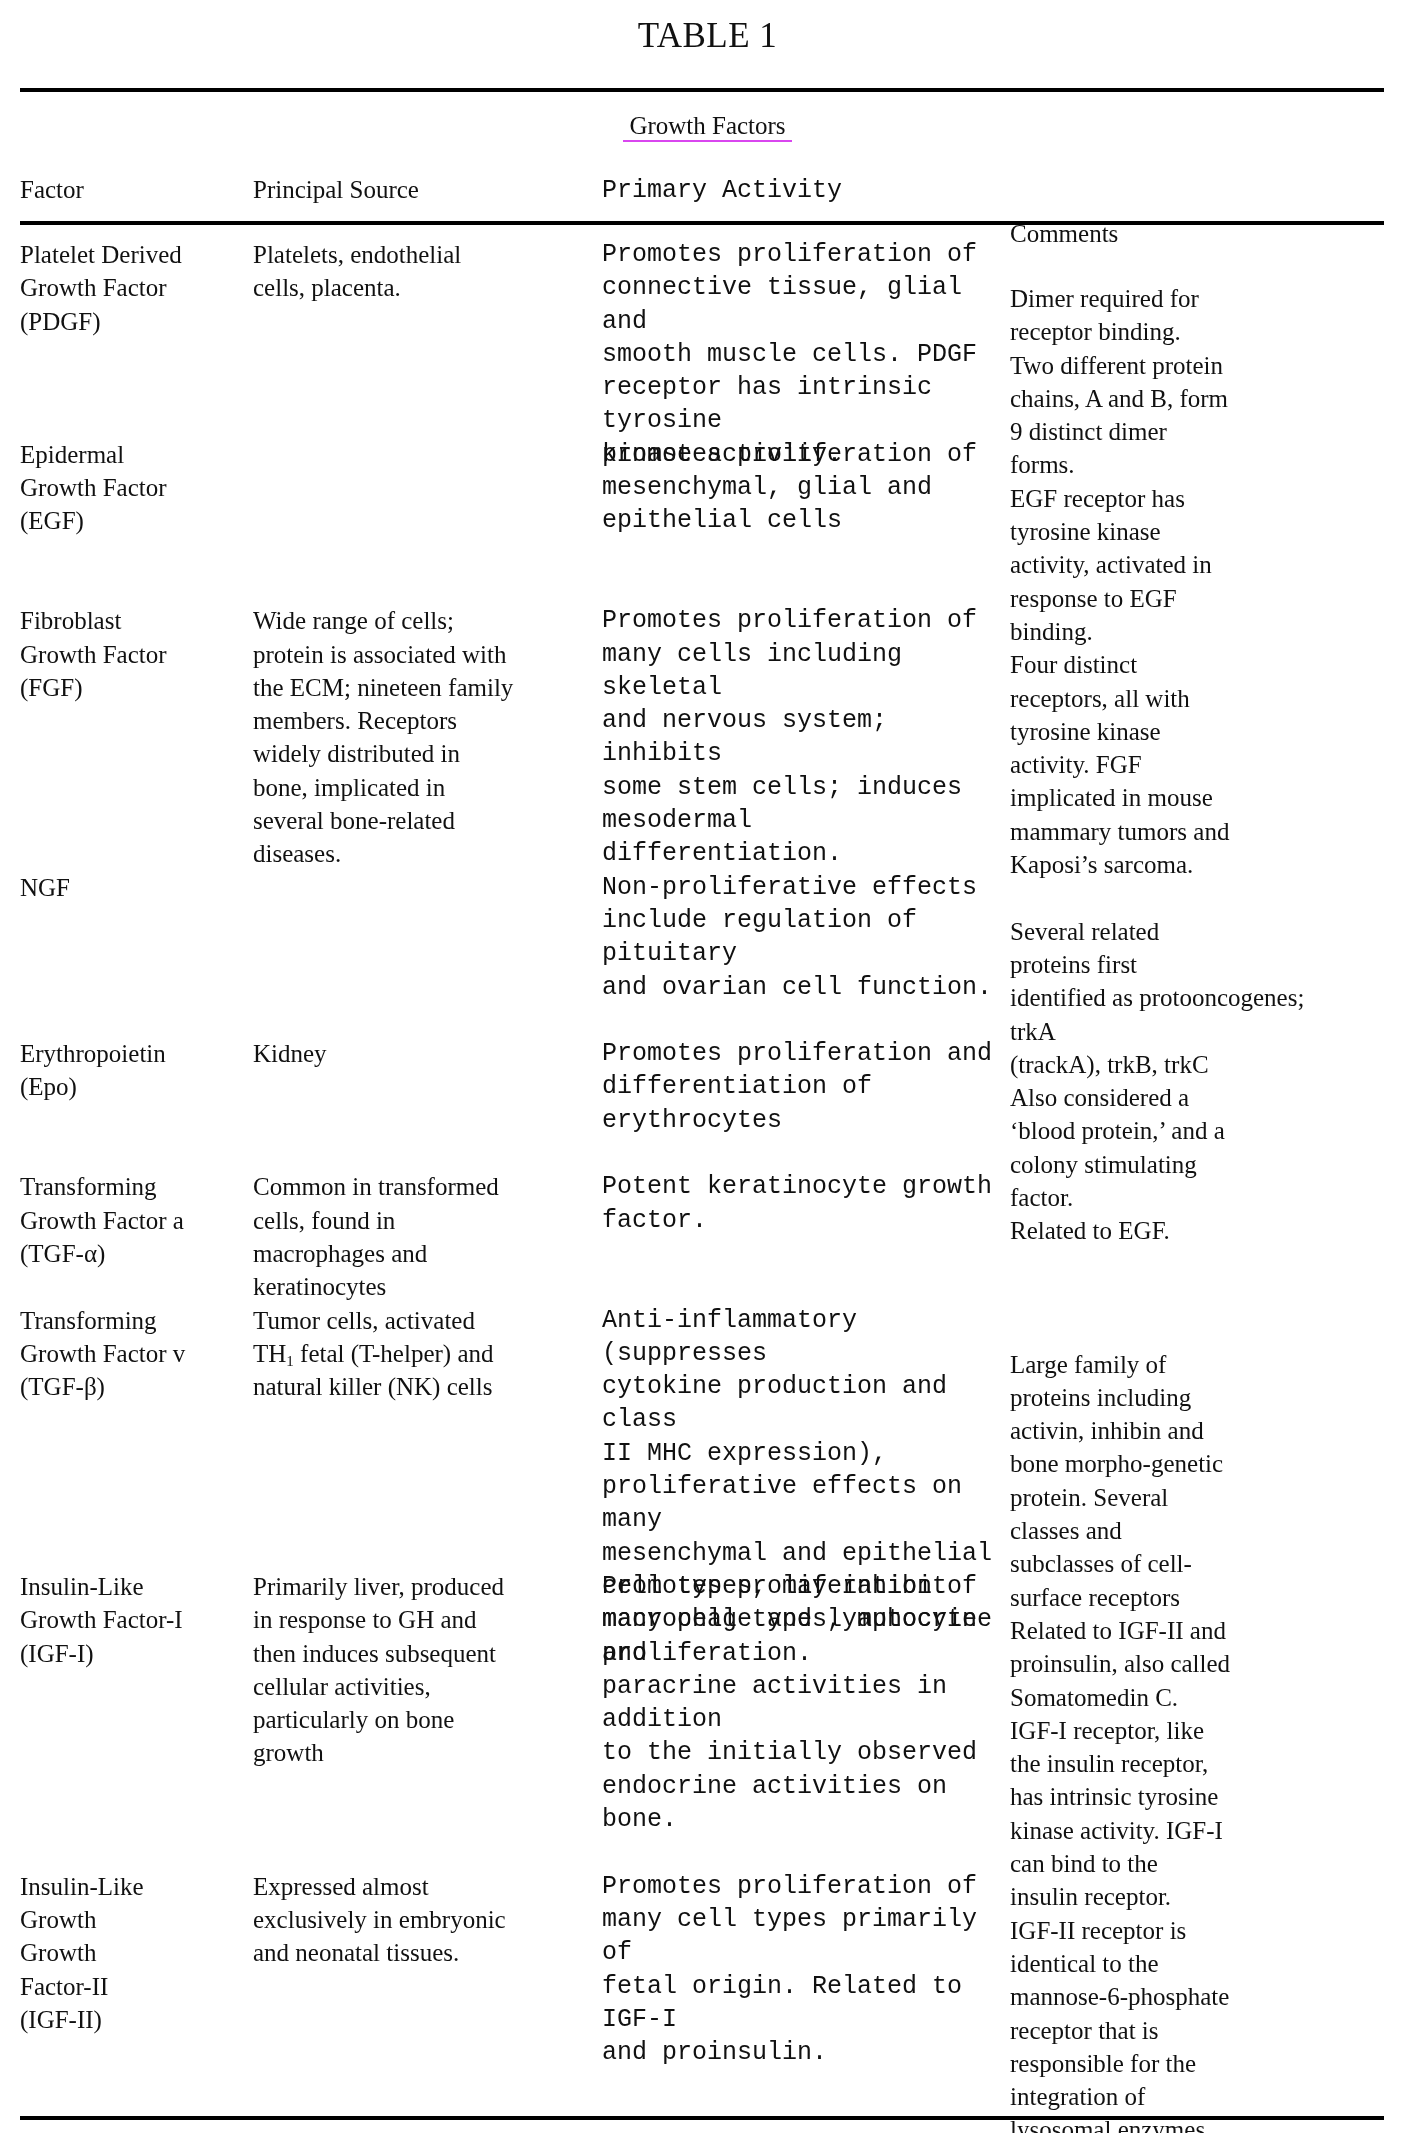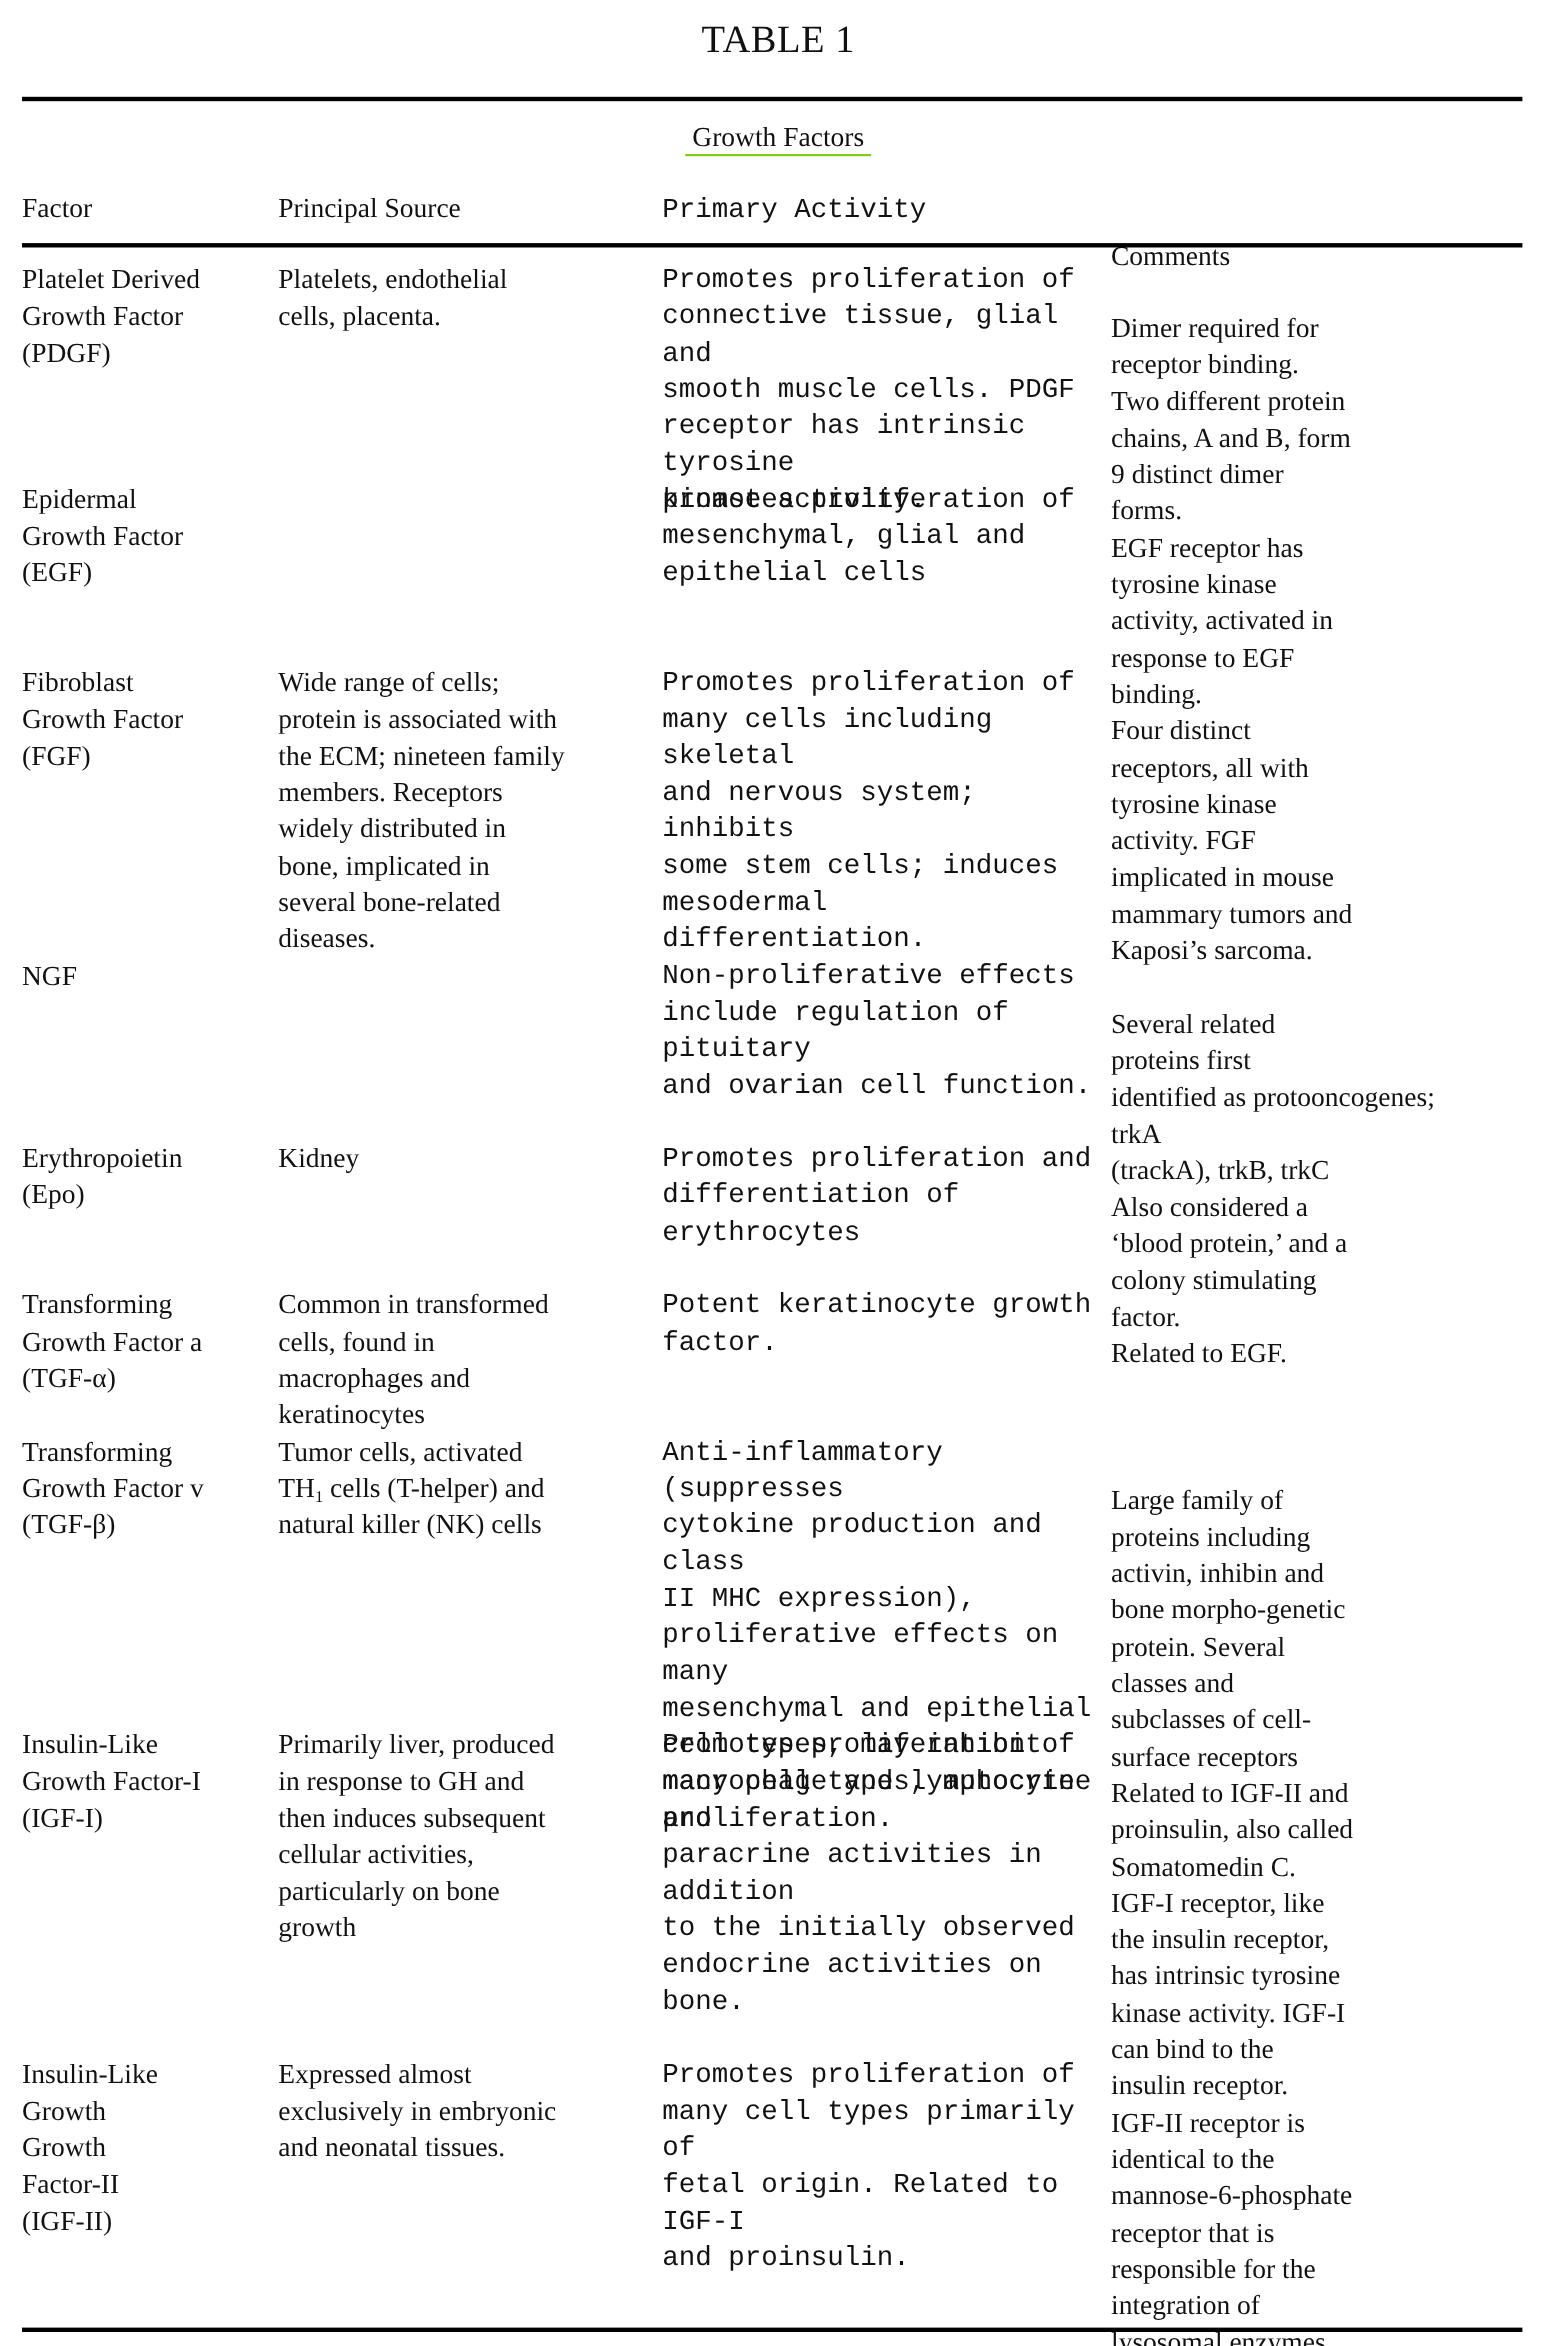--- a/index.html
+++ b/index.html
@@ -36,21 +36,21 @@
     .rule.bottom { top: 2116px; }
     .caption {
       position: absolute;
       top: 112px;
       left: 0;
       width: 1415px;
       text-align: center;
       font-size: 25px;
     }
     .caption span {
-      border-bottom: 2px solid #84cc16;
+      border-bottom: 2px solid #d946ef;
       padding: 0 6px 1px 6px;
     }
     .header-row {
       position: absolute;
       top: 176px;
       left: 0;
       width: 1415px;
       height: 36px;
       font-size: 25px;
       padding-left: 44px;
@@ -191,21 +191,21 @@
 macrophages and
 keratinocytes</div>
     <div class="cell c3">Potent keratinocyte growth
 factor.</div>
     <div class="cell c4">Related to EGF.</div>
   </div>
   <div class="row" style="height: 266.4px;">
     <div class="cell c1">Transforming
 Growth Factor v
 (TGF-β)</div>
-    <div class="cell c2"><span>Tumor cells, activated</span><br><span>TH</span><sub>1</sub><span style="white-space:pre"> cells (T-helper) and</span><br><span>natural killer (NK) cells</span></div>
+    <div class="cell c2"><span>Tumor cells, activated</span><br><span>TH</span><sub>1</sub><span style="white-space:pre"> fetal (T-helper) and</span><br><span>natural killer (NK) cells</span></div>
     <div class="cell c3">Anti-inflammatory (suppresses
 cytokine production and class
 II MHC expression),
 proliferative effects on many
 mesenchymal and epithelial
 cell types, may inhibit
 macrophage and lymphocyte
 proliferation.</div>
     <div class="cell c4">Large family of
 proteins including

